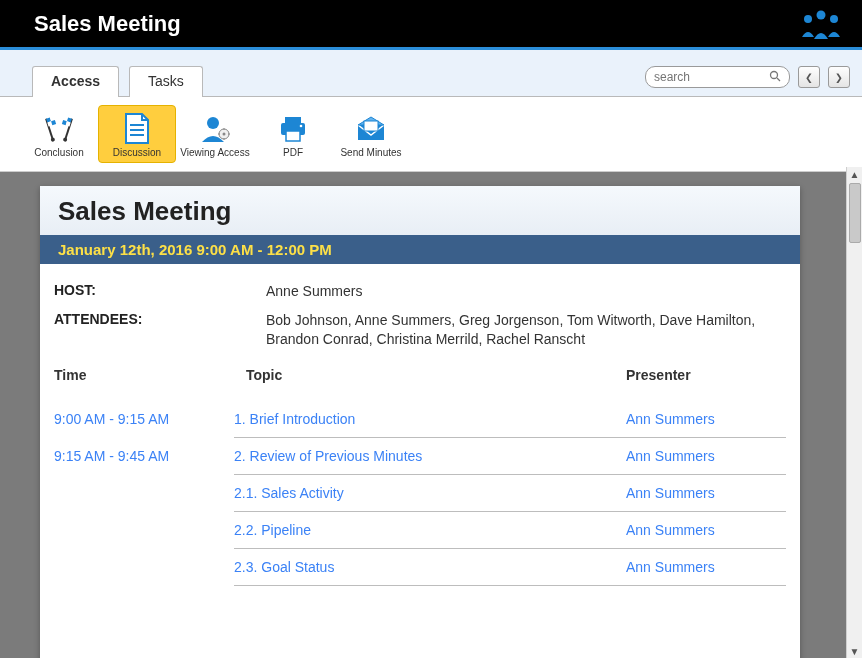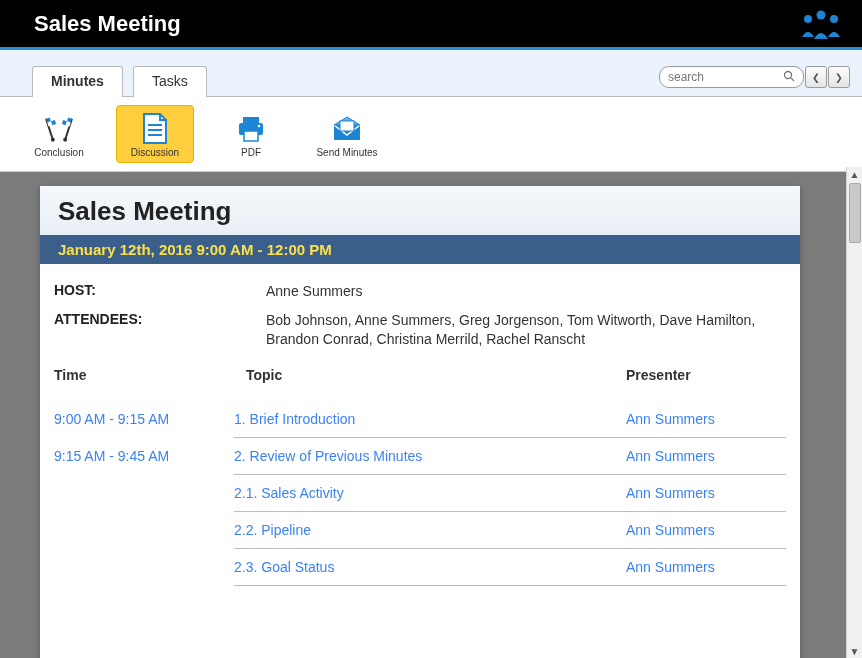--- a/index.html
+++ b/index.html
@@ -52,21 +52,21 @@
     top: 1px;
     color: #333;
   }
   .tab.active { font-weight: bold; }
   .sub-right {
     position: absolute;
     right: 12px;
     bottom: 8px;
     display: flex;
     align-items: center;
-    gap: 1px;
+    gap: 8px;
   }
   .search-box {
     display: flex;
     align-items: center;
     border: 1px solid #9a9a9a;
     border-radius: 10px;
     background: #fff;
     padding: 1px 8px;
     width: 145px;
     height: 22px;
@@ -87,21 +87,20 @@
     border-radius: 3px;
     display: flex;
     align-items: center;
     justify-content: center;
     cursor: pointer;
     font-family: monospace;
     color: #555;
   }
   .toolbar {
     display: flex;
-    gap: 18px;
     padding: 8px 8px 8px 20px;
     background: #fff;
     border-bottom: 1px solid #ccc;
   }
   .tool-item {
     display: flex;
     flex-direction: column;
     align-items: center;
     justify-content: center;
     width: 78px;
@@ -218,21 +217,21 @@
       <circle cx="38" cy="12" r="4" fill="#1d86d4"></circle>
       <path d="M6 30 Q12 20 18 30 Z" fill="#1d86d4"></path>
       <path d="M18 32 Q25 20 32 32 Z" fill="#1d86d4"></path>
       <path d="M32 30 Q38 20 44 30 Z" fill="#1d86d4"></path>
     </svg>
   </div>
 </div>
 
 <div class="subheader">
   <div class="tabs">
-    <div class="tab active">Minutes</div>
+    <div class="tab active">Access</div>
     <div class="tab">Tasks</div>
   </div>
   <div class="sub-right">
     <div class="search-box">
       <input type="text" placeholder="search" style="">
       <span>
         <svg width="12" height="12" viewBox="0 0 12 12">
             <circle cx="5" cy="5" r="3.5" stroke="#777" stroke-width="1.3" fill="none"></circle>
             <line x1="8" y1="8" x2="11" y2="11" stroke="#777" stroke-width="1.3"></line>
           </svg>
@@ -279,20 +278,37 @@
         <path d="M19 1 v6 h6" fill="none" stroke="#1d86d4" stroke-width="2"></path>
         <line x1="7" y1="12" x2="21" y2="12" stroke="#1d86d4" stroke-width="2"></line>
         <line x1="7" y1="17" x2="21" y2="17" stroke="#1d86d4" stroke-width="2"></line>
         <line x1="7" y1="22" x2="21" y2="22" stroke="#1d86d4" stroke-width="2"></line>
       </svg>
     </div>
     <div class="tool-label">Discussion</div>
   </div>
 
 
+  <div class="tool-item">
+    <div class="tool-icon">
+      <svg width="34" height="30" viewBox="0 0 34 30">
+        <circle cx="15" cy="9" r="6" fill="#1d86d4"></circle>
+        <path d="M4 28 Q15 16 26 28 Z" fill="#1d86d4"></path>
+        <circle cx="26" cy="20" r="5" fill="#f0f0f0" stroke="#888" stroke-width="1"></circle>
+        <circle cx="26" cy="20" r="1.5" fill="#888"></circle>
+        <g stroke="#888" stroke-width="1">
+          <line x1="26" y1="14" x2="26" y2="16"></line>
+            <line x1="26" y1="24" x2="26" y2="26"></line>
+          <line x1="20" y1="20" x2="22" y2="20"></line>
+            <line x1="30" y1="20" x2="32" y2="20"></line>
+        </g>
+      </svg>
+    </div>
+    <div class="tool-label">Viewing Access</div>
+  </div>
 
   <div class="tool-item">
     <div class="tool-icon">
       <svg width="34" height="30" viewBox="0 0 34 30">
         <rect x="9" y="3" width="16" height="6" fill="#1d86d4"></rect>
         <rect x="5" y="9" width="24" height="12" rx="2" fill="#1d86d4"></rect>
         <rect x="10" y="17" width="14" height="10" fill="#fff" stroke="#1d86d4" stroke-width="1.5"></rect>
         <circle cx="25" cy="12" r="1.3" fill="#fff"></circle>
       </svg>
     </div>

